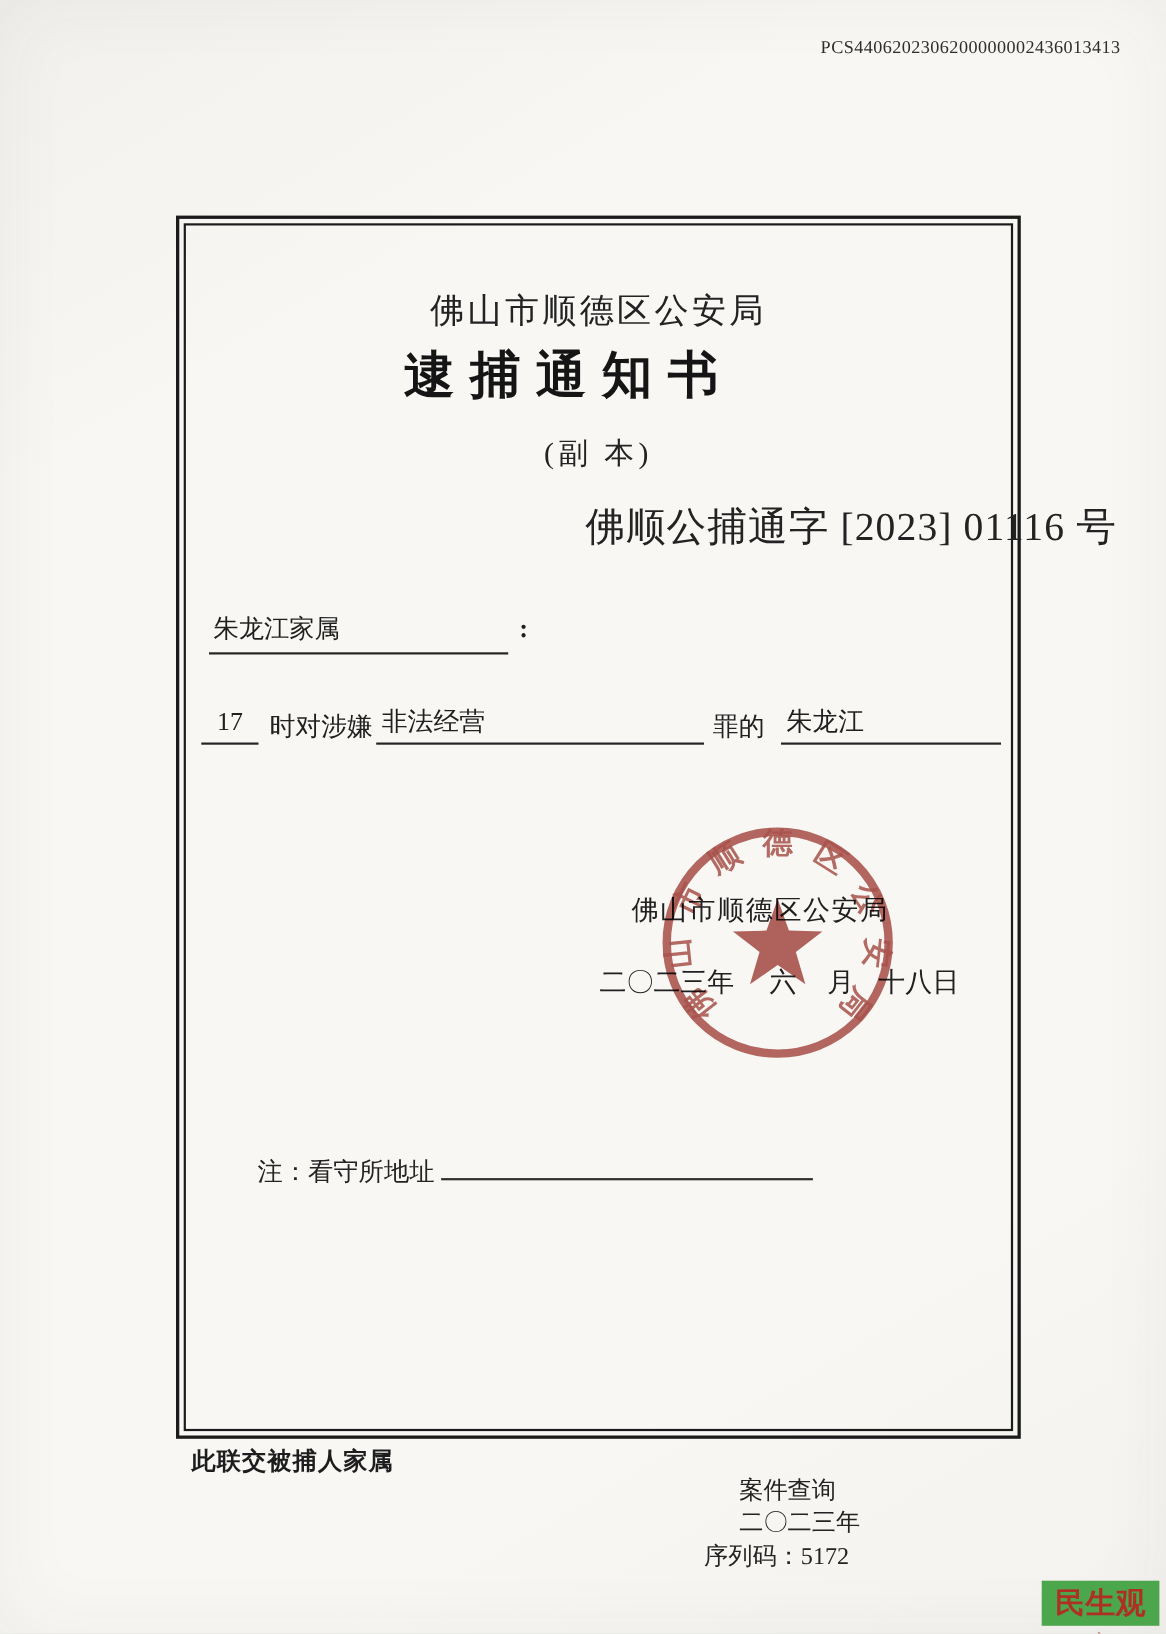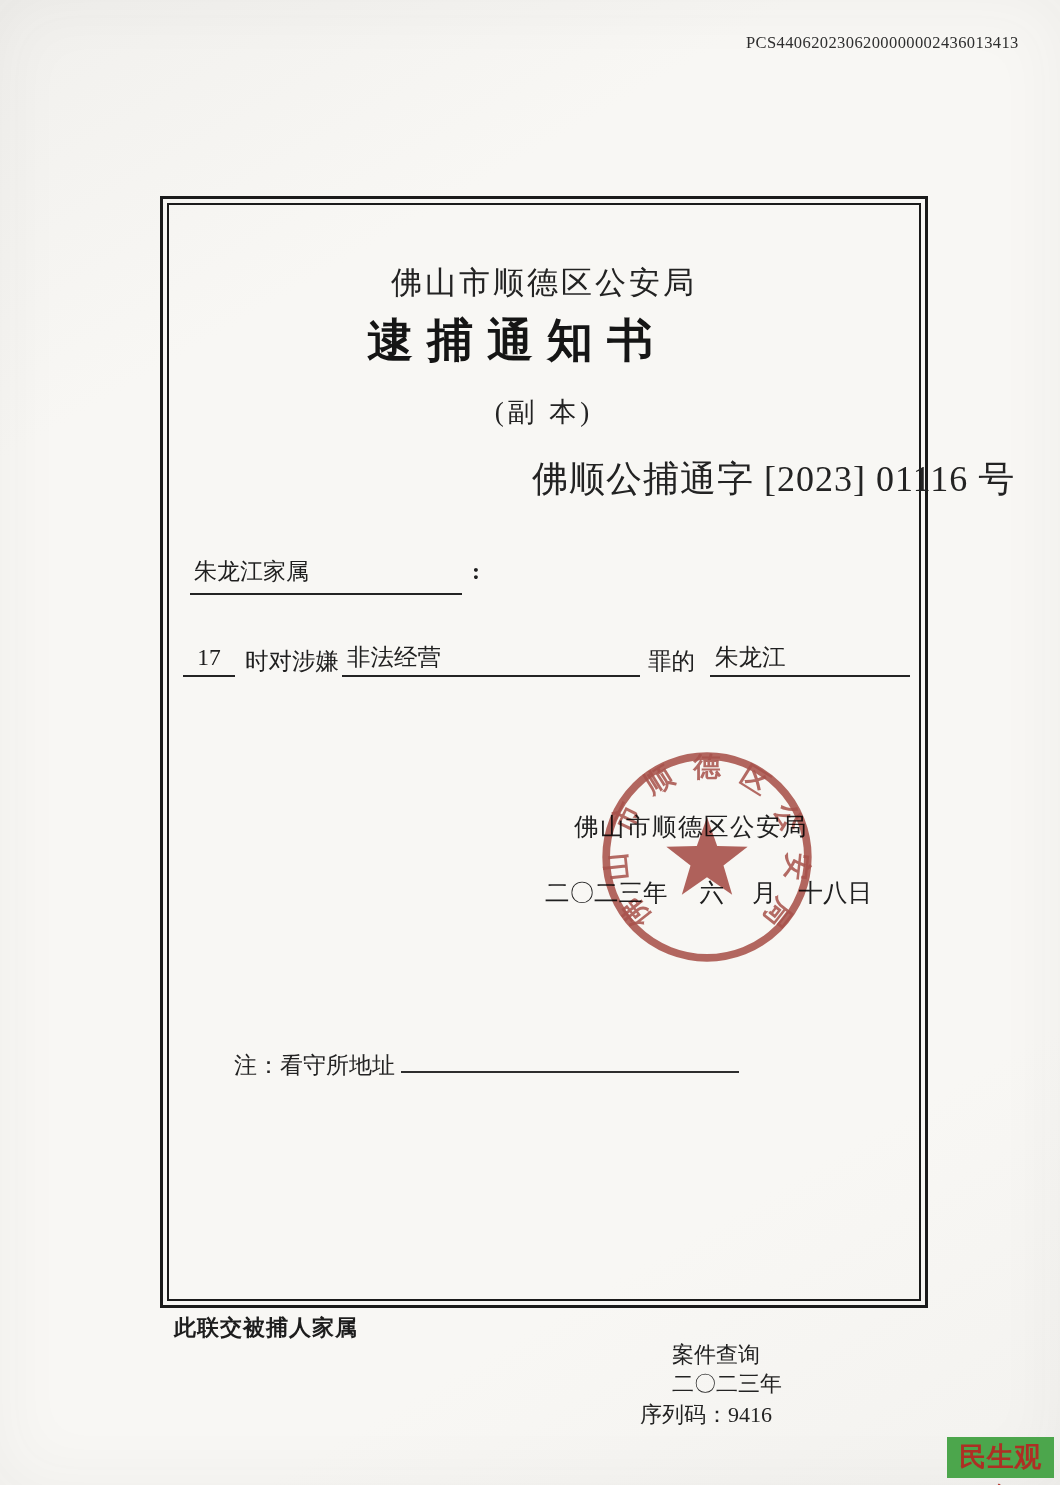--- a/index.html
+++ b/index.html
@@ -175,17 +175,17 @@
     <span>注：看守所地址</span><span class="note-underline"></span>
   </div>
 
   <div class="footer-copy">此联交被捕人家属</div>
 
   <div class="query-block">
     <div>案件查询</div>
     <div>二〇二三年</div>
   </div>
 
-  <div class="serial">序列码：9416</div>
+  <div class="serial">序列码：5172</div>
 
   <div class="watermark">民生观察</div>
 
 </div>
 
 </body></html>

